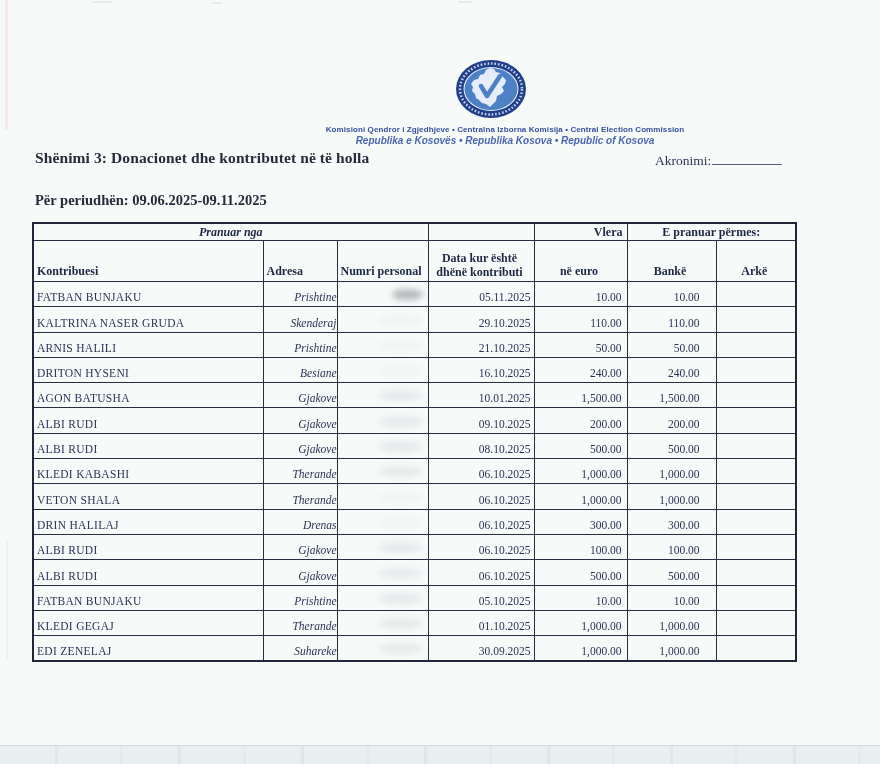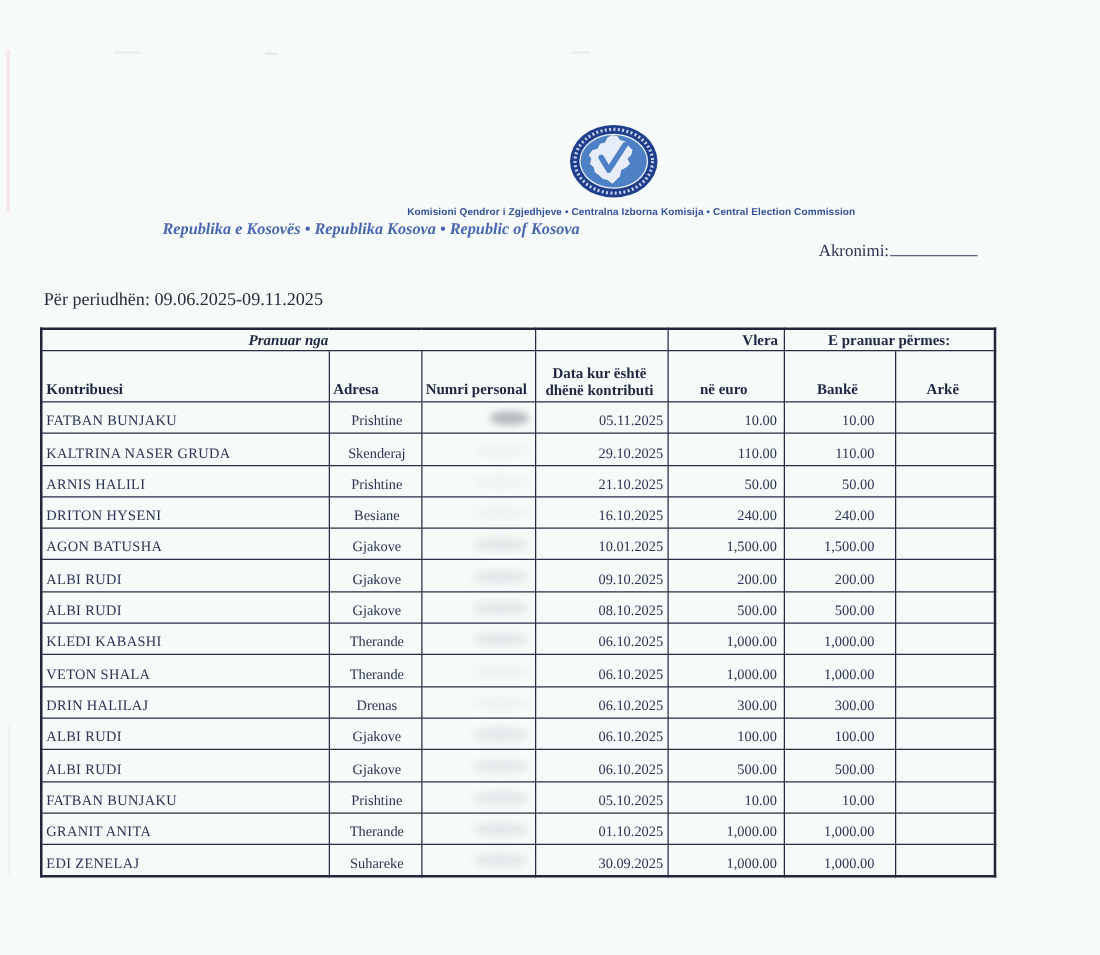--- a/index.html
+++ b/index.html
@@ -1,21 +1,21 @@
 <!DOCTYPE html>
 <html><head>
 <meta charset="utf-8">
 <style>
   html,body{margin:0;padding:0;}
   body{
     width:880px;height:764px;overflow:hidden;position:relative;
     background:#f6faf9;
     font-family:"Liberation Serif", serif;
   }
-  .sheet{position:absolute;inset:0;margin-top:40px;}
+  .sheet{position:absolute;inset:0;}
 
   
   .artifact{position:absolute;background:#d9e0e2;opacity:.55;}
   .artifact.a1{left:92px;top:1px;width:20px;height:2px;}
   .artifact.a2{left:212px;top:2px;width:10px;height:2px;}
   .artifact.a3{left:458px;top:1px;width:14px;height:2px;}
   .edge-left{position:absolute;left:5px;top:0;width:3px;height:130px;background:#f4e6e9;opacity:.9;}
   .edge-left2{position:absolute;left:6px;top:540px;width:2px;height:120px;background:#eef0ef;opacity:.8;}
   .scan-band{
     position:absolute;left:0;right:0;top:745px;height:19px;
@@ -28,38 +28,38 @@
   }
 
   
   .logo{position:absolute;left:453px;top:58px;width:76px;height:64px;}
   .org-line1{
     position:absolute;left:130px;top:125px;width:750px;text-align:center;
     font-family:"Liberation Sans", sans-serif;font-weight:bold;font-size:8px;
     color:#35509c;letter-spacing:.1px;
   }
   .org-line2{
-    position:absolute;left:130px;top:135px;width:750px;
-    font-family:Liberation Serif, serif;font-style:italic;font-weight:bold;
-    font-size:13px;color:#4a66b0;
+    position:absolute;left:130px;top:135px;width:750px;text-align:center;
+    font-family:Liberation Sans, sans-serif;font-style:italic;font-weight:bold;
+    font-size:10px;color:#4a66b0;
   }
   .doc-title{
     position:absolute;left:35px;top:149px;
     font-size:15.5px;font-weight:bold;color:#262b3a;letter-spacing:.1px;
   }
   .acronym{
     position:absolute;left:655px;top:151px;font-size:13.5px;color:#2c3350;
   }
   .acronym .blank-line{
     display:inline-block;width:70px;border-bottom:1.3px solid #55617e;
     height:13px;vertical-align:baseline;margin-left:1px;
   }
   .period{
     position:absolute;left:35px;top:192px;
-    font-size:14.5px;font-weight:normal;color:#262b3a;
+    font-size:14.5px;font-weight:bold;color:#262b3a;
   }
 
   
   table.donations{
     position:absolute;left:32px;top:222px;width:763px;
     border-collapse:collapse;table-layout:fixed;
     border:2.5px solid #1f2738;
     color:#2a3353;
   }
   .donations th,.donations td{
@@ -76,21 +76,21 @@
   .donations .ch-row th{height:38px;vertical-align:bottom;padding-bottom:2px !important;}
   .ch-left{text-align:left;padding-left:3px !important;}
   .ch-right{padding-right:3px !important;font-family:Liberation Serif, serif;}
   .ch-date{white-space:normal !important;line-height:1.18;}
 
   .donations tbody td{
     height:21.3px;vertical-align:bottom;padding-bottom:3px;
     font-size:11.5px;
   }
   .col-contributor{text-align:left;padding-left:3px !important;letter-spacing:.3px;}
-  .col-address{text-align:center;padding-left:3px !important;}
+  .col-address{text-align:right;padding-left:3px !important;font-style:italic;}
   .col-personal{position:relative;}
   .col-date{text-align:right;padding-right:3px !important;}
   .col-eur{text-align:right;padding-right:5px !important;}
   .col-bank{text-align:right;padding-right:16px !important;}
   .col-cash{}
 
   
   .col-personal::after{
     content:"";position:absolute;left:45%;top:30%;width:50%;height:45%;
     background:#8d939e;border-radius:50%;filter:blur(3px);opacity:.16;
@@ -120,20 +120,21 @@
     <ellipse cx="38" cy="31" rx="31" ry="25.5" fill="none" stroke-width="2.5" stroke-dasharray="1.6 1.9" stroke="#c6d3ea"></ellipse>
     <ellipse cx="38" cy="31" rx="27.5" ry="22" fill="#eef3fa"></ellipse>
     <ellipse cx="38" cy="31" rx="26.5" ry="21" fill="#4d80c4"></ellipse>
     <path d="M37,10 L41,11 L43,14 L47,15 L50,19 L53,22 L52,26 L49,29 L51,33 L48,36 L44,38 L43,43 L40,46 L37,49 L33,46 L29,45 L26,42 L23,40 L22,36 L19,33 L20,29 L18,26 L21,22 L25,21 L27,17 L31,16 L33,12 Z" fill="#e6edf8"></path>
     <path d="M28,28 L34,38 L47,18" fill="none" stroke-width="4.5" stroke-linecap="round" stroke-linejoin="round" stroke="#4d80c4"></path>
   </svg>
 
   <div class="org-line1">Komisioni Qendror i Zgjedhjeve  •  Centralna Izborna Komisija  •  Central Election Commission</div>
   <div class="org-line2">Republika e Kosovës  •  Republika Kosova  •  Republic of Kosova</div>
 
+  <div class="doc-title">Shënimi 3: Donacionet dhe kontributet në të holla</div>
 
   <div class="acronym">
     <span>Akronimi:</span><span class="blank-line"></span>
   </div>
 
   <div class="period">Për periudhën: 09.06.2025-09.11.2025</div>
 
   <table class="donations">
     <colgroup>
       <col style="width:230px">
@@ -273,21 +274,21 @@
         <tr>
           <td class="col-contributor">FATBAN BUNJAKU</td>
           <td class="col-address">Prishtine</td>
           <td class="col-personal"></td>
           <td class="col-date">05.10.2025</td>
           <td class="col-eur">10.00</td>
           <td class="col-bank">10.00</td>
           <td class="col-cash"></td>
         </tr>
         <tr>
-          <td class="col-contributor">GRANIT ANITA</td>
+          <td class="col-contributor">KLEDI GEGAJ</td>
           <td class="col-address">Therande</td>
           <td class="col-personal"></td>
           <td class="col-date">01.10.2025</td>
           <td class="col-eur">1,000.00</td>
           <td class="col-bank">1,000.00</td>
           <td class="col-cash"></td>
         </tr>
         <tr>
           <td class="col-contributor">EDI ZENELAJ</td>
           <td class="col-address">Suhareke</td>

